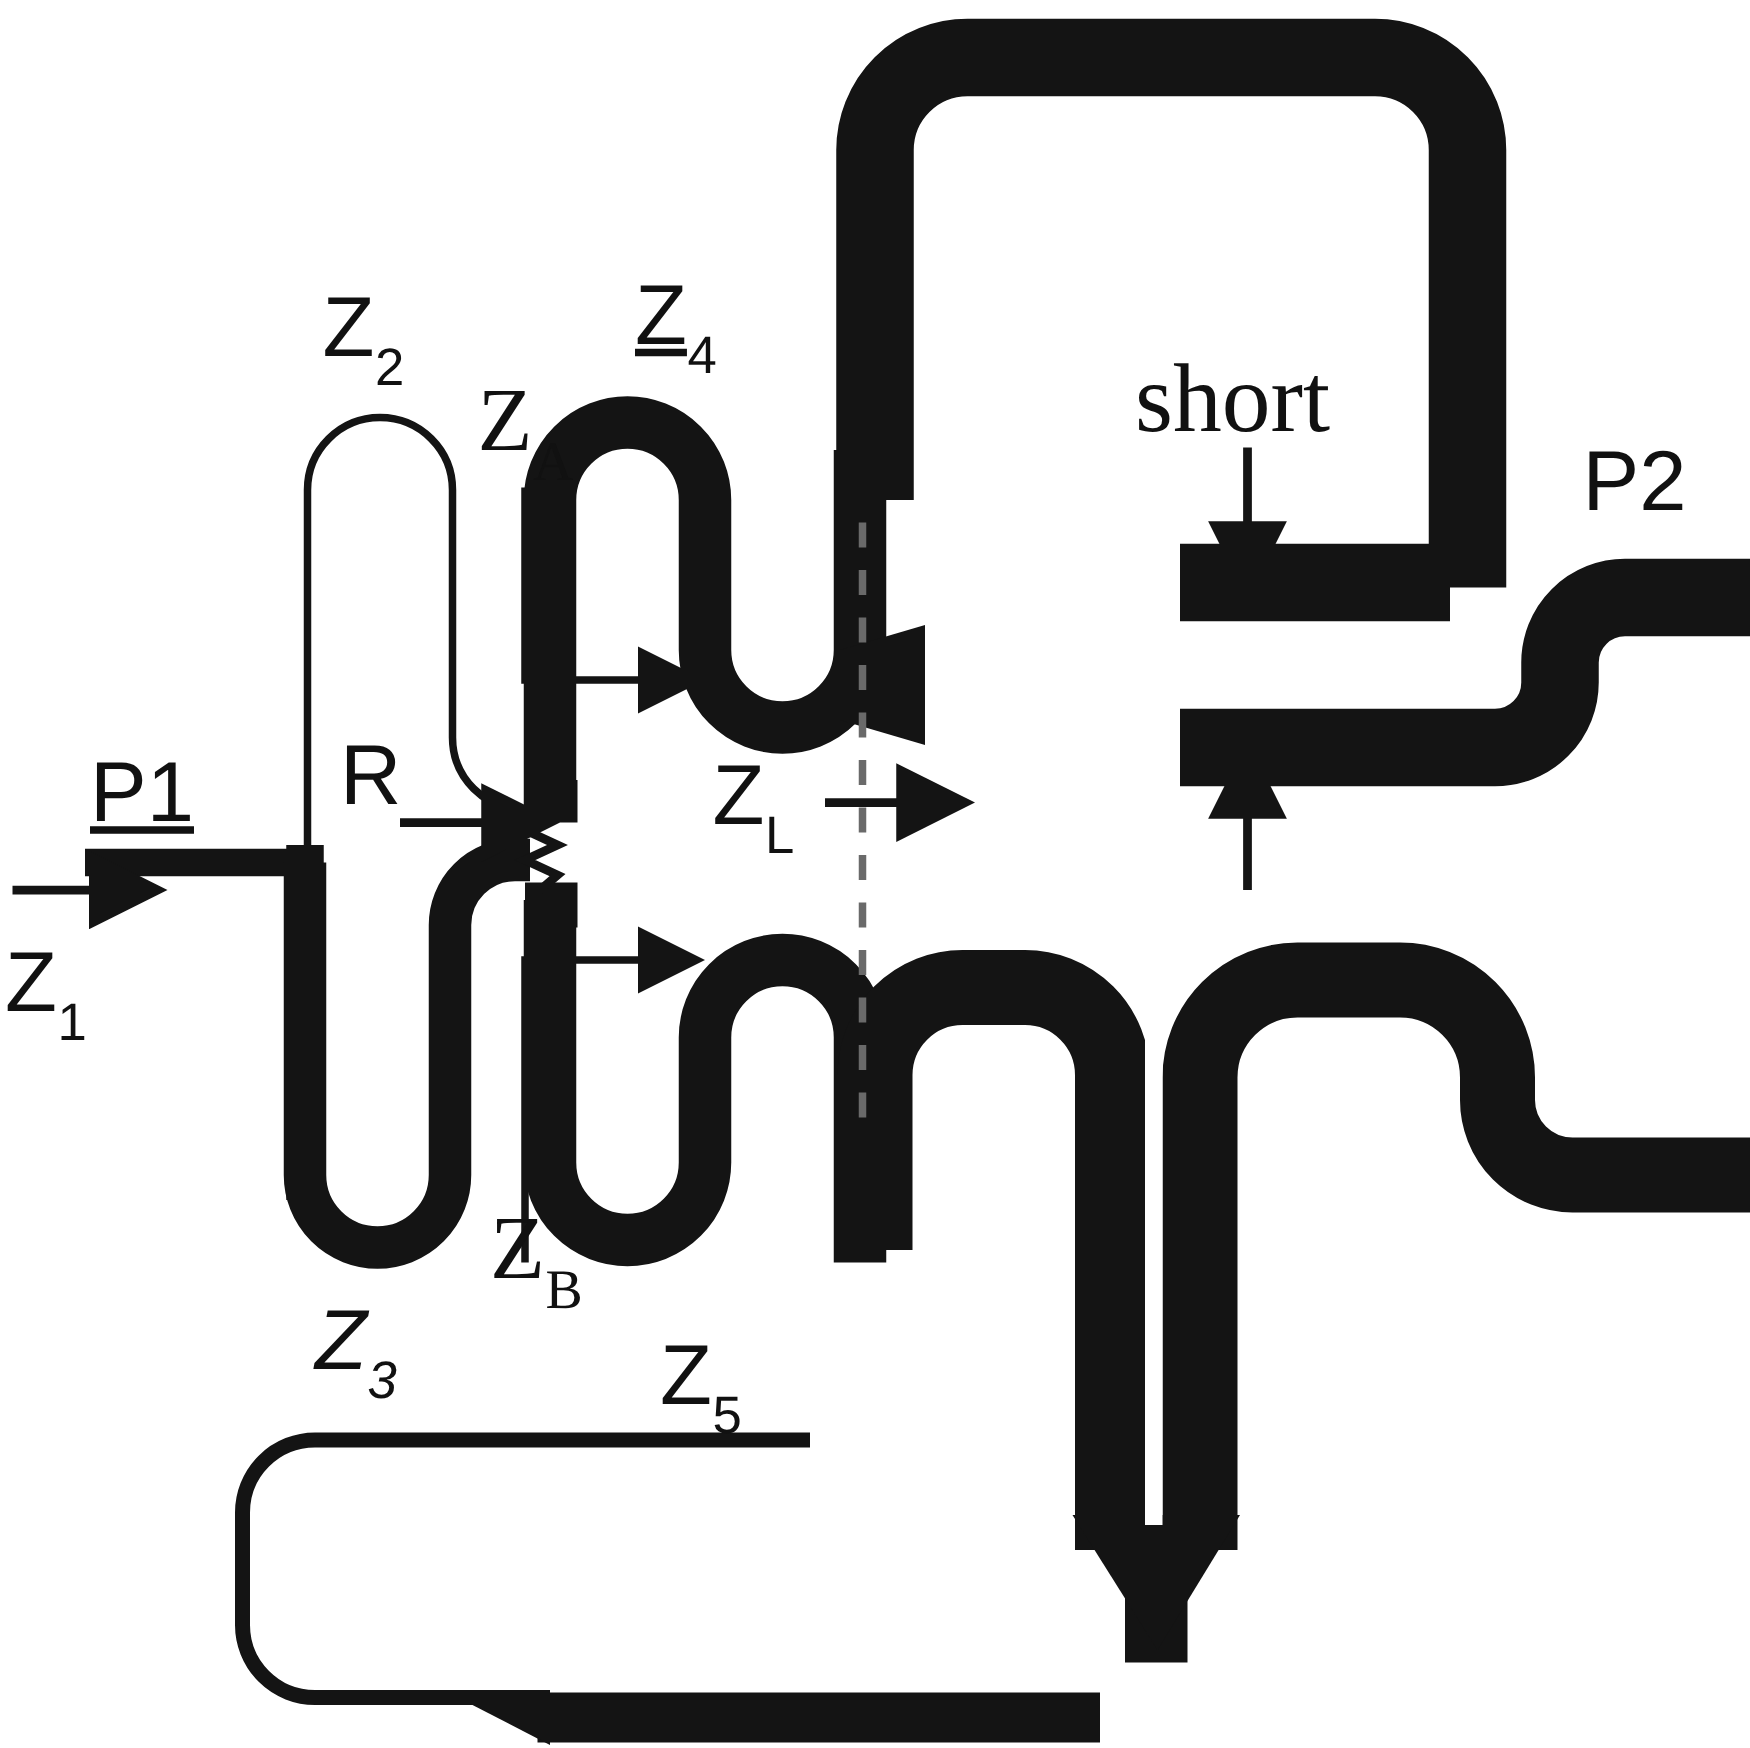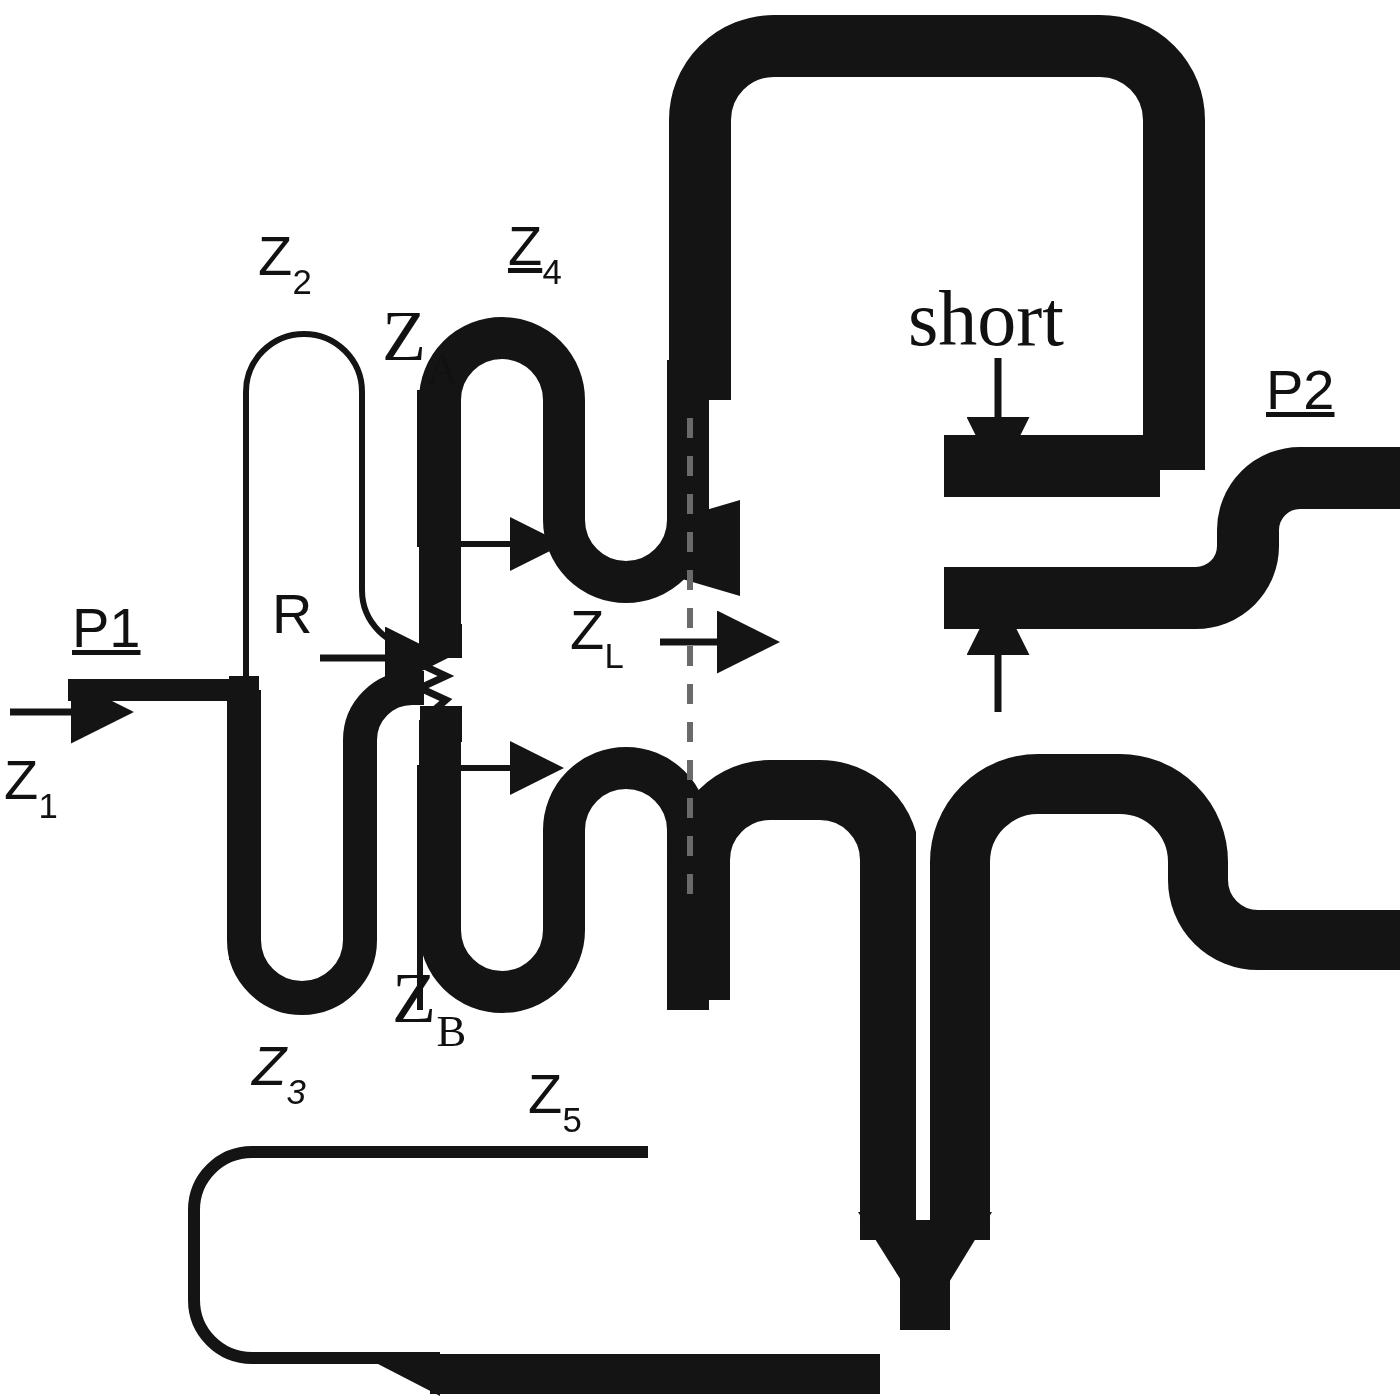--- a/index.html
+++ b/index.html
@@ -19,21 +19,21 @@
     white-space:nowrap;
     user-select:none;
   }
   .lbl .sub{
     font-size:0.62em;
     vertical-align:sub;
     position:relative;
     top:0.20em;
     left:0.01em;
   }
-  .big{font-size:56px;}
+  .big{font-size:68px;}
   .mid{font-size:72px;font-family:Liberation Serif, serif;}
   .short{font-size:78px;}
 </style>
 </head>
 <body>
 
 <div id="stage">
 
   <svg id="art" viewBox="0 0 1400 1398">
     <defs>
@@ -129,16 +129,16 @@
   <div class="lbl mid" style="left:382px;top:300px;"><span>Z</span><span class="sub">A</span></div>
 
   <div class="lbl mid" style="left:392px;top:962px;"><span>Z</span><span class="sub">B</span></div>
 
   <div class="lbl big" style="left:570px;top:602px;"><span>Z</span><span class="sub">L</span></div>
 
   <div class="lbl big" style="left:272px;top:586px;"><span>R</span></div>
 
   <div class="lbl short" style="left:908px;top:280px;font-family:Liberation Serif, serif;"><span>short</span></div>
 
-  <div class="lbl big" style="left:1266px;top:362px;text-decoration:underline;"><span>P2</span></div>
+  <div class="lbl big" style="left:1266px;top:351px;"><span>P2</span></div>
 
 
 </div>
 
 </body></html>

